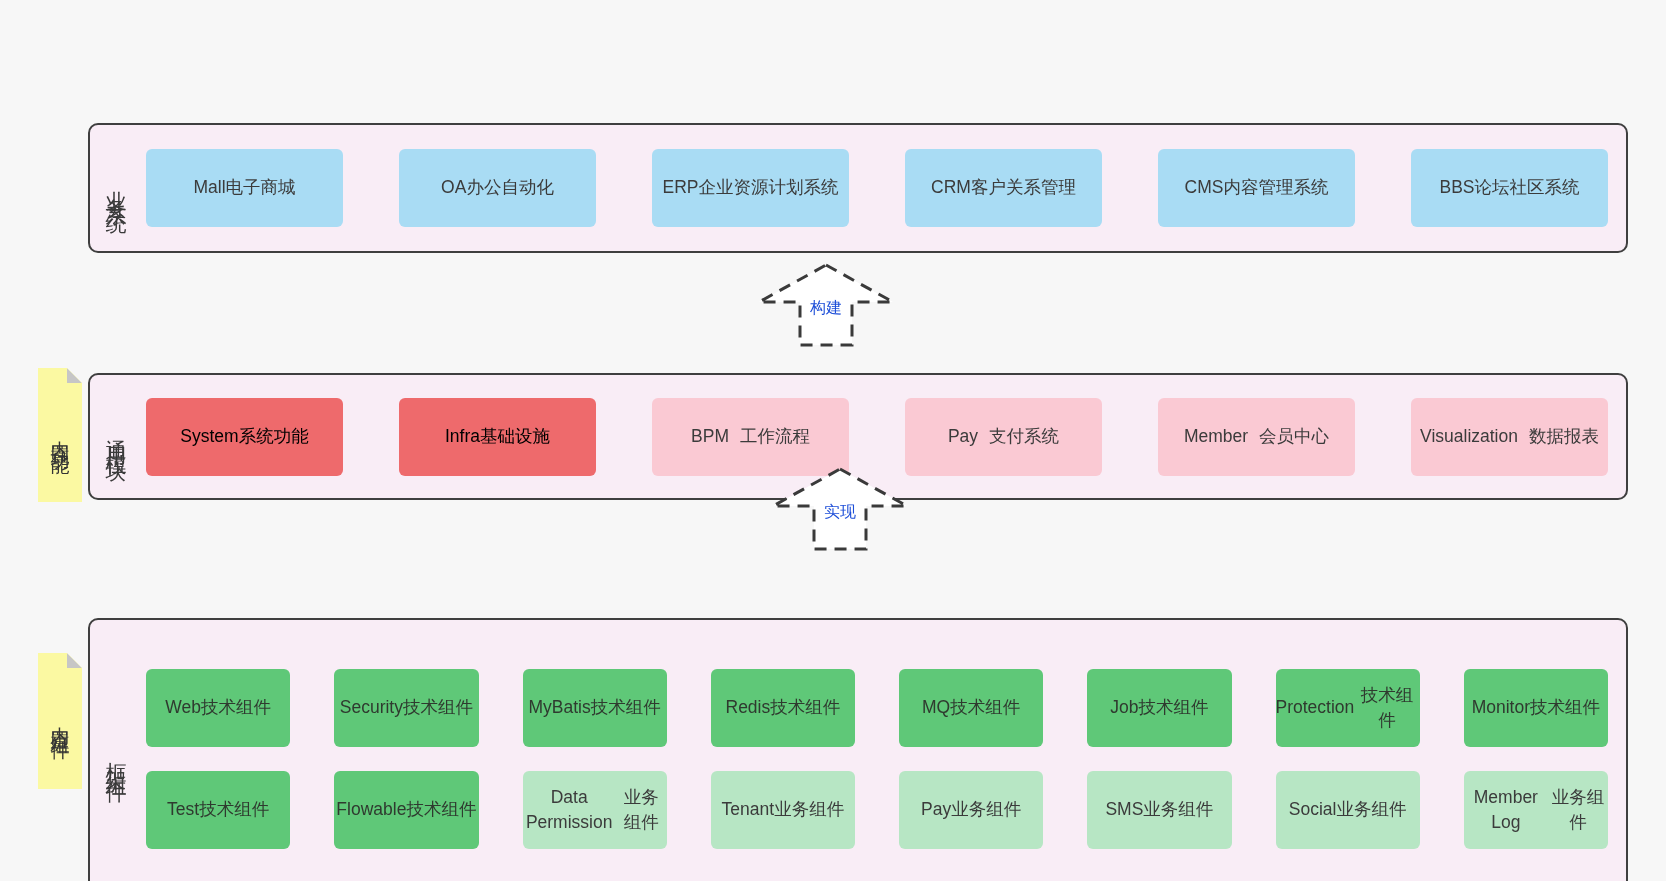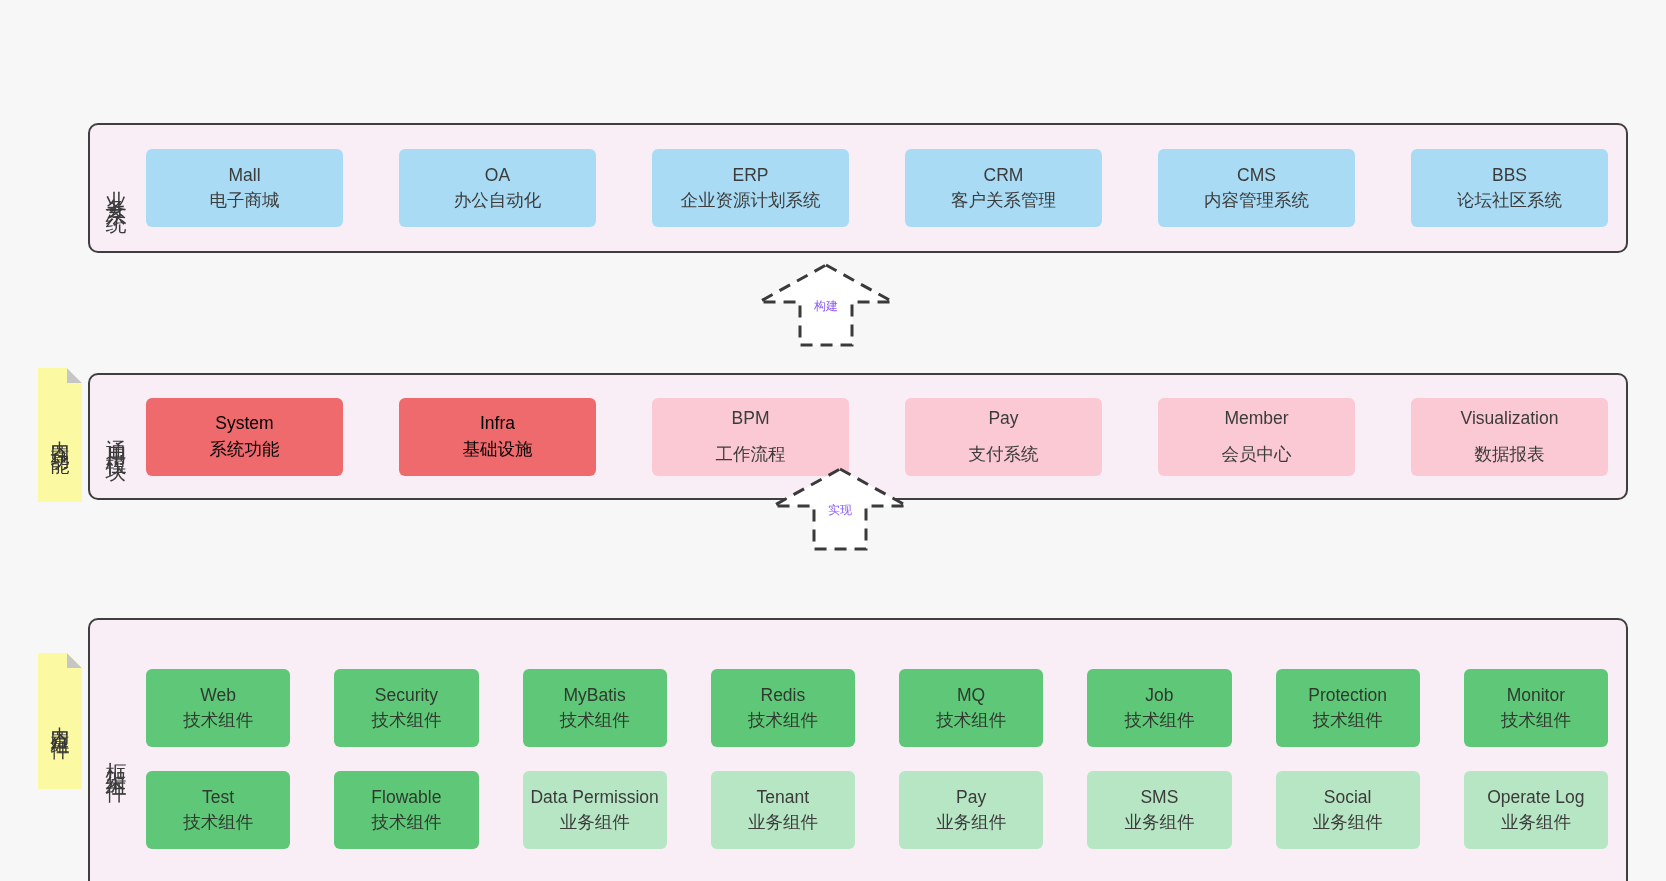--- a/index.html
+++ b/index.html
@@ -25,21 +25,21 @@
   }
   .section-content {
     flex:1; display:grid; align-content:center;
     padding:0 18px 0 4px;
   }
   .cols-6 { grid-template-columns:repeat(6,1fr); column-gap:56px; }
   .cols-8 { grid-template-columns:repeat(8,1fr); column-gap:44px; row-gap:24px; }
 
   .box {
     height:78px; border-radius:6px;
-    display:flex; flex-direction:column; align-items:center; justify-content:center;
+    display:flex; flex-direction:row; align-items:center; justify-content:center;
     text-align:center; font-size:17.5px; line-height:1.45; color:#3b3b3b;
   }
   .box.blue       { background:#a9dcf4; }
   .box.red        { background:#ee6a6c; color:#000000; }
   .box.pink       { background:#fac9d3;gap:11px; }
   .box.green      { background:#5fc878; color:#2f3a2f; }
   .box.lightgreen { background:#b7e6c4; }
 
   .sticky {
     position:absolute; left:38px; width:44px;
@@ -57,21 +57,21 @@
     writing-mode:vertical-rl; text-orientation:upright;
     font-size:19px; letter-spacing:5px; color:#333;
   }
 
   .arrow { position:absolute; width:140px; height:86px; }
   #arrow-build     { left:756px; top:262px; }
   #arrow-implement { left:770px; top:466px; }
   .arrow svg { display:block; width:100%; height:100%; }
   .arrow .arrow-label {
     position:absolute; left:0; right:0; top:36px; text-align:center;
-    font-size:12px; color:#8b5cf6;
+    font-size:16px; color:#1d4ed8;
   }
 </style>
 </head>
 <body>
 
 <div class="canvas">
 
   <div class="section" id="sec-business">
     <div class="section-label">业务系统</div>
     <div class="section-content cols-6">
@@ -214,19 +214,19 @@
       </div>
       <div class="box lightgreen">
         <div>SMS</div>
         <div>业务组件</div>
       </div>
       <div class="box lightgreen">
         <div>Social</div>
         <div>业务组件</div>
       </div>
       <div class="box lightgreen">
-        <div>Operate Log</div>
+        <div>Member Log</div>
         <div>业务组件</div>
       </div>
     </div>
   </div>
 
 </div>
 
 </body></html>

